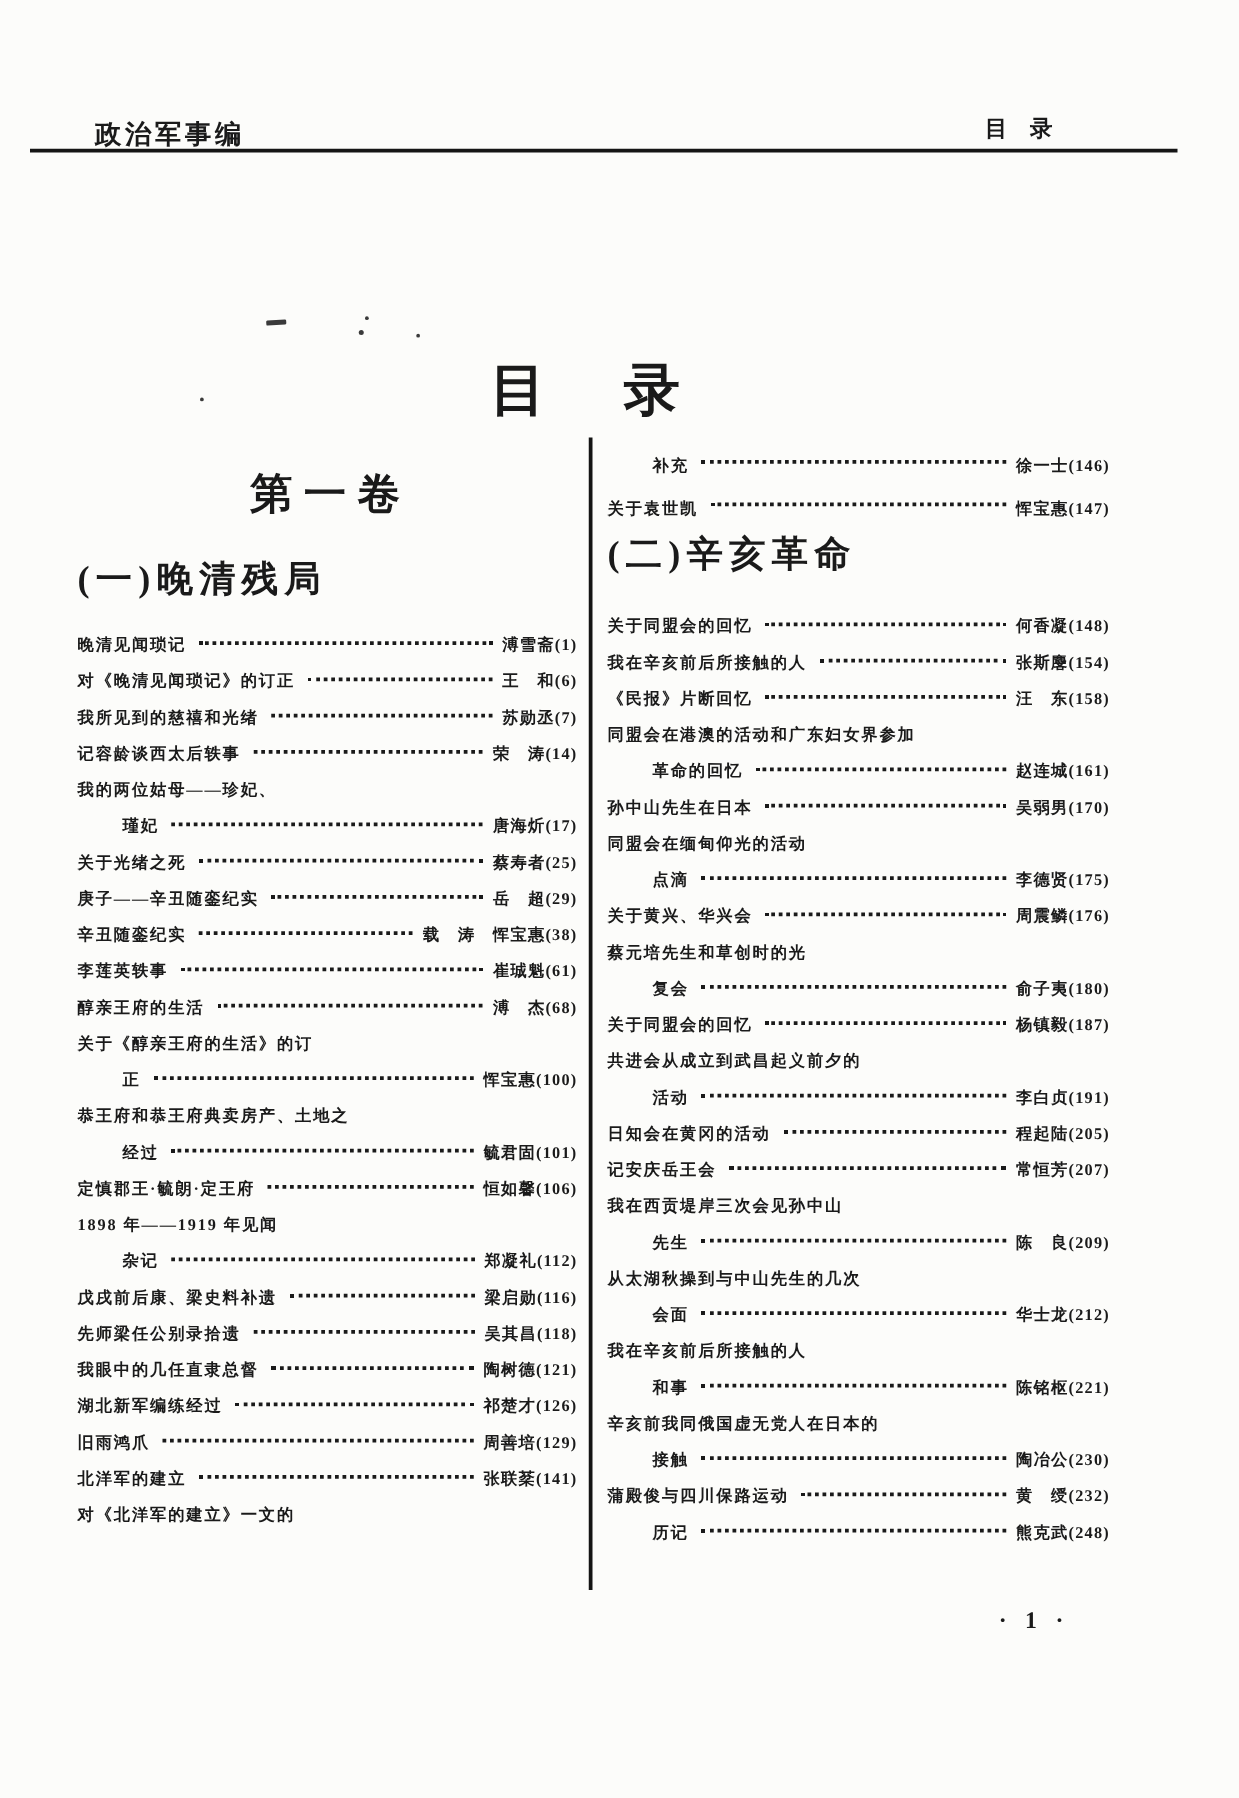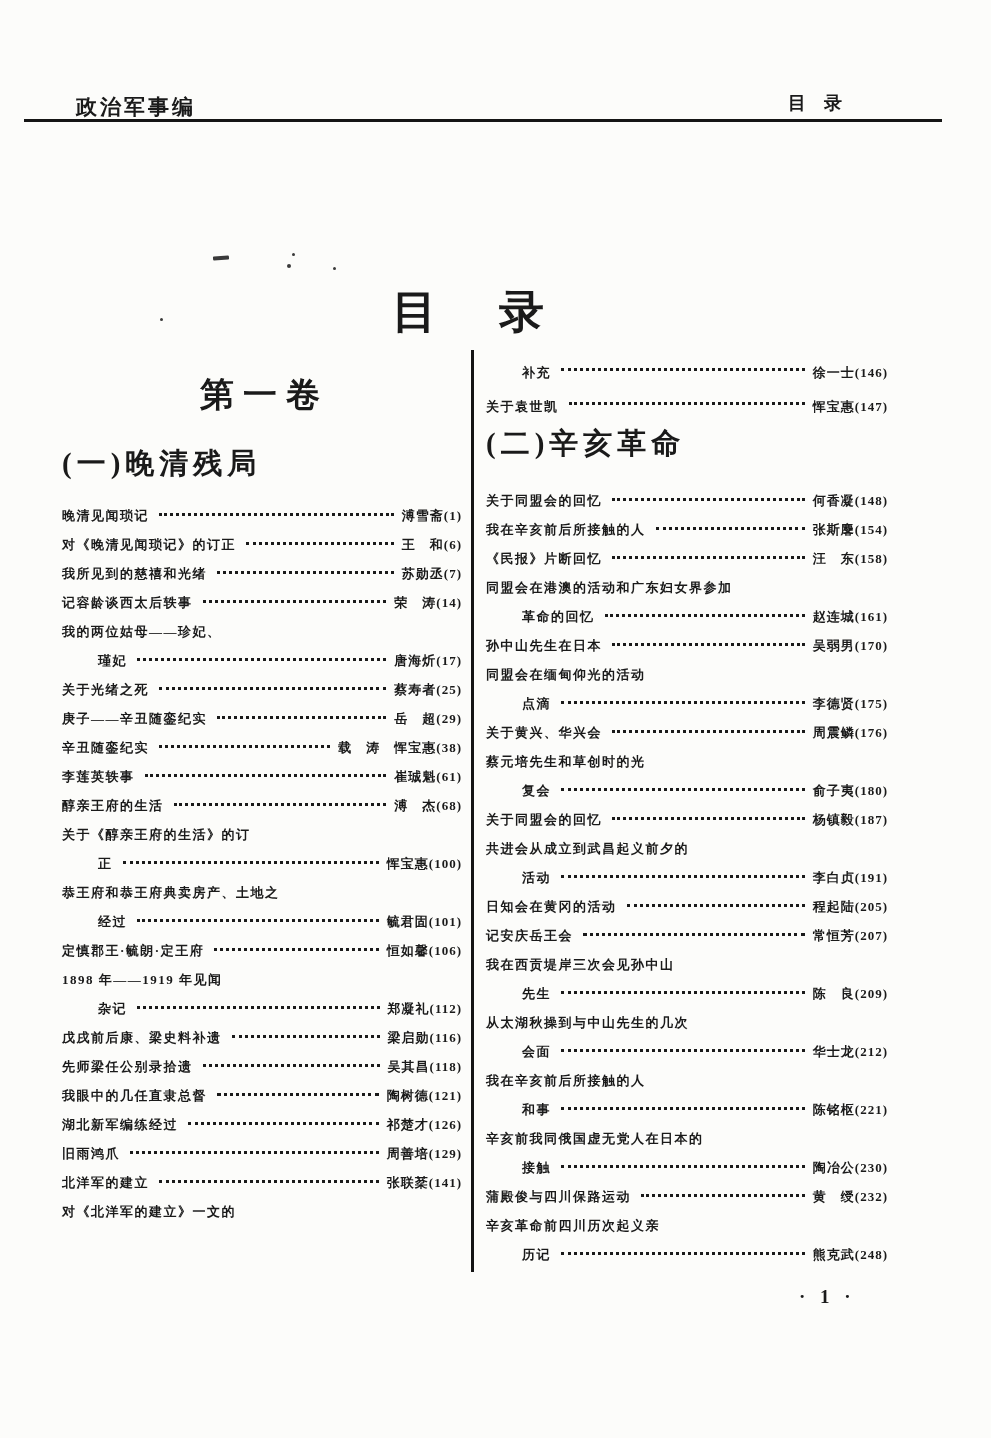--- a/index.html
+++ b/index.html
@@ -285,23 +285,20 @@
     <div class="entry indent">
       <span class="etitle">接触</span>
       <span class="leader"></span>
       <span class="eauthor">陶冶公(230)</span>
     </div>
     <div class="entry">
       <span class="etitle">蒲殿俊与四川保路运动</span>
       <span class="leader"></span>
       <span class="eauthor">黄　绶(232)</span>
     </div>
-    <div class="entry">
-      <span class="etitle">辛亥革命前四川历次起义亲</span>
-    </div>
     <div class="entry indent">
       <span class="etitle">历记</span>
       <span class="leader"></span>
       <span class="eauthor">熊克武(248)</span>
     </div>
   </div>
 
 <div class="footer">· 1 ·</div>
 
 </body></html>

